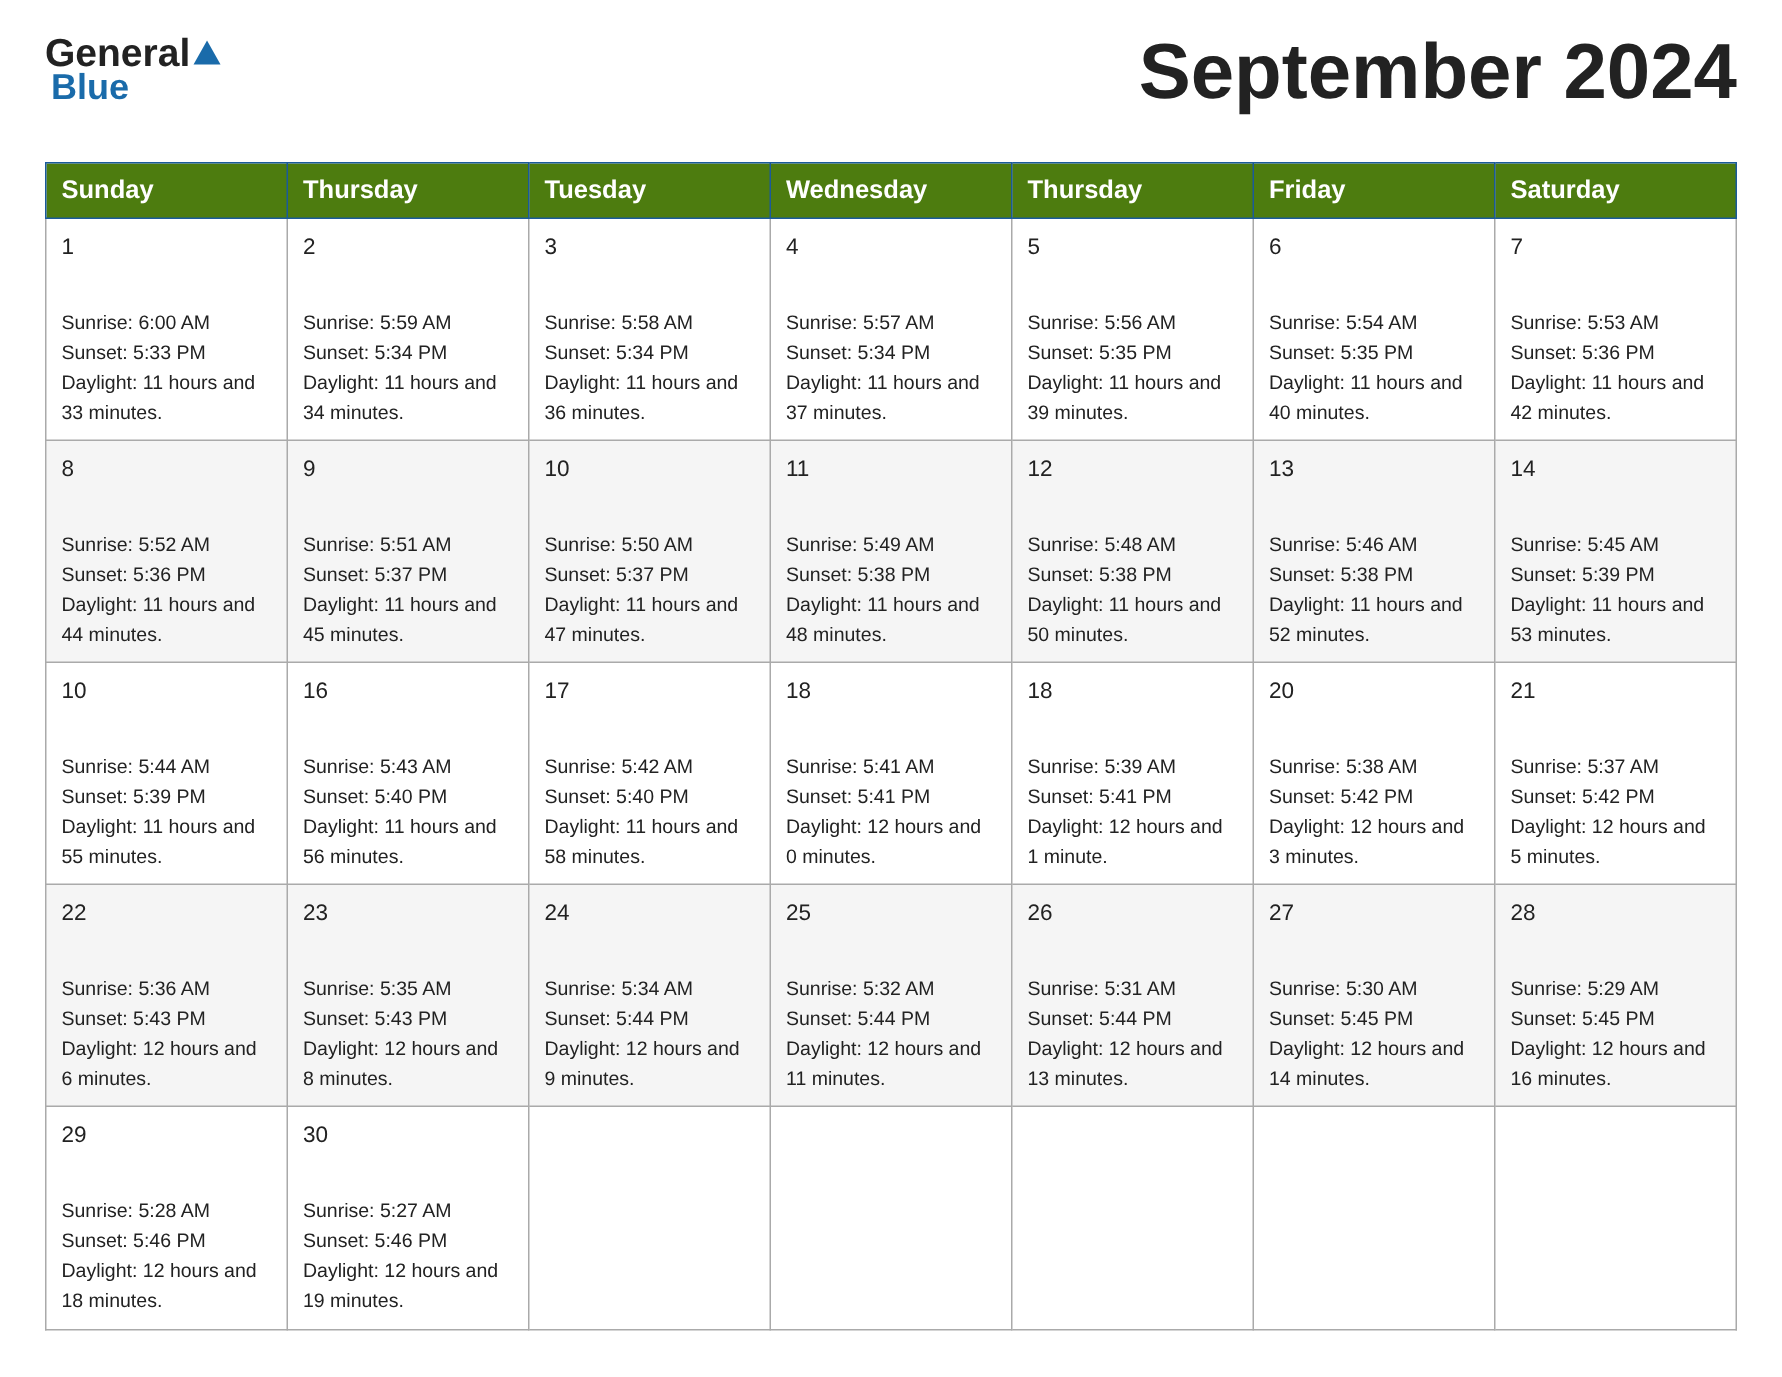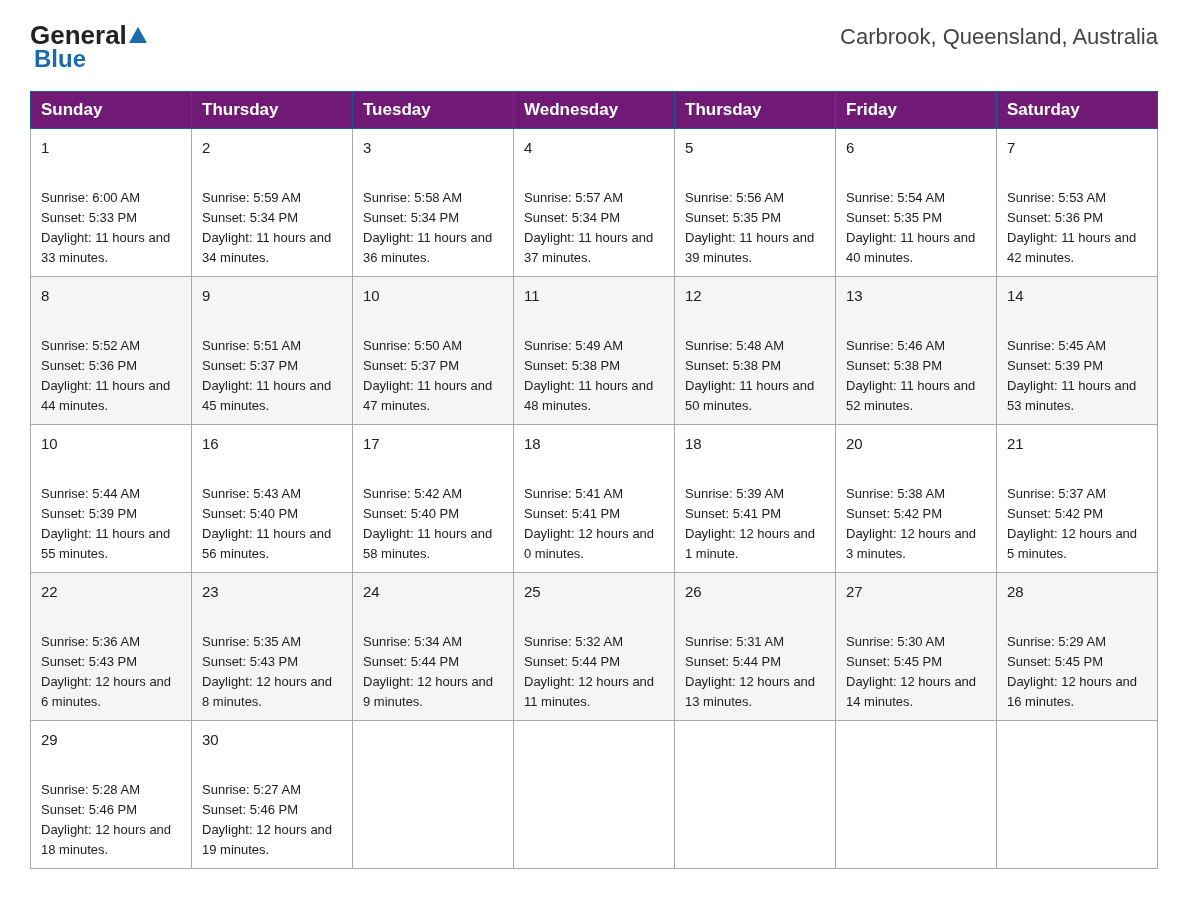--- a/index.html
+++ b/index.html
@@ -8,21 +8,21 @@
       background: #fff;
       color: #222;
       padding: 20px 30px;
       width: 1188px;
       min-height: 918px;
     }
     .header-area {
       display: flex;
       justify-content: space-between;
       align-items: flex-start;
-      margin-bottom: 18px;
+      margin-bottom: 31px;
     }
     .logo-area {
       display: flex;
       flex-direction: column;
       align-items: flex-start;
     }
     .logo-text {
       display: flex;
       align-items: center;
       font-size: 26px;
@@ -51,21 +51,21 @@
       font-size: 22px;
       color: #444;
       margin-top: 4px;
     }
     .calendar-table {
       width: 100%;
       border-collapse: collapse;
       border: 1px solid #999;
     }
     .calendar-table th {
-      background-color: #701a75;
+      background-color: #4d7c0f;
       color: #fff;
       padding: 8px 10px;
       font-size: 17px;
       font-weight: bold;
       text-align: left;
       border: 1px solid #1a5a9a;
     }
     .calendar-table td {
       vertical-align: top;
       padding: 8px 10px;
@@ -109,21 +109,21 @@
   <div class="logo-area">
     <div class="logo-text">
       <span class="logo-general">General</span>
       <svg class="logo-svg" width="22" height="22" viewBox="0 0 22 22">
         <polygon points="11,2 20,18 2,18" fill="#1a6baa"></polygon>
       </svg>
     </div>
     <div class="logo-sub">Blue</div>
   </div>
   <div class="title-area">
-    <div class="location-title">Carbrook, Queensland, Australia</div>
+    <div class="month-title">September 2024</div>
   </div>
 </div>
 
 <table class="calendar-table">
   <thead>
     <tr>
     <th>Sunday</th>
         <th>Thursday</th>
         <th>Tuesday</th>
         <th>Wednesday</th>

